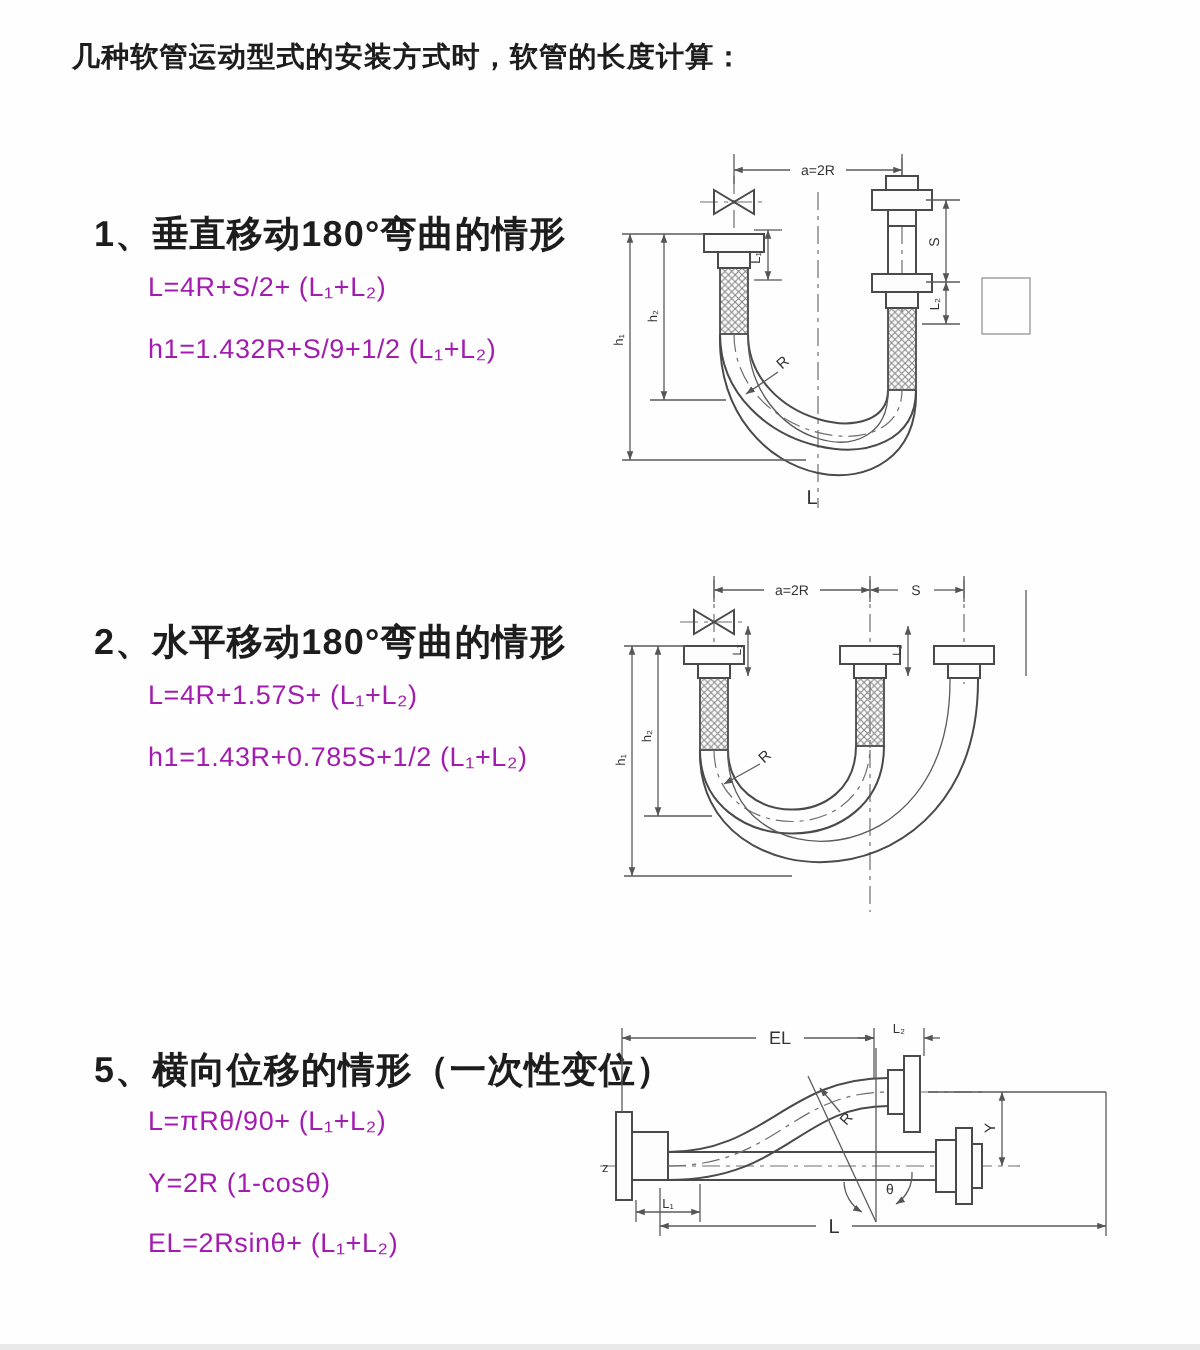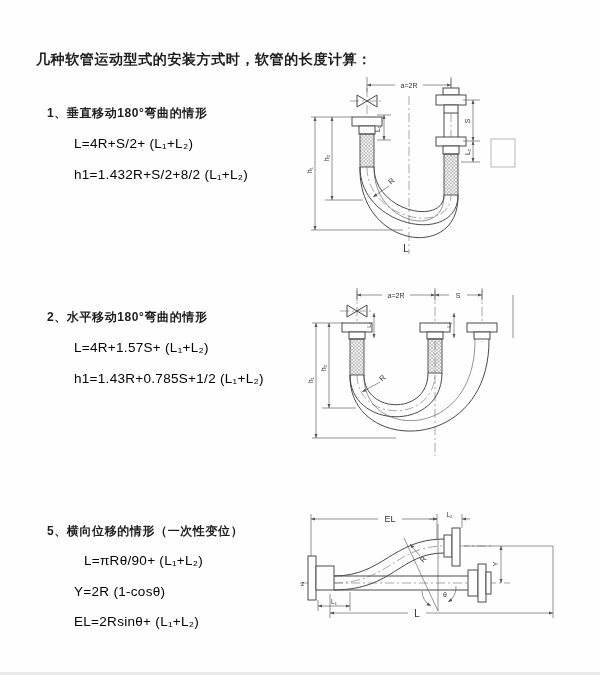--- a/index.html
+++ b/index.html
@@ -1,48 +1,48 @@
 <!DOCTYPE html>
 <html><head>
 <meta charset="utf-8">
 <style>
   html,body{margin:0;padding:0;background:#ffffff;}
   .page{
     position:relative;width:600px;height:675px;background:#fefefe;
     font-family:"Liberation Sans","DejaVu Sans",sans-serif;overflow:hidden;color:#1d1d1d;
   }
-  .doc-title{position:absolute;left:36px;top:20px;font-size:14px;font-weight:700;letter-spacing:.6px;margin-top:31px;}
-  .sec-heading{position:absolute;font-size:12px;font-weight:700;letter-spacing:.6px;}
-  .formula{position:absolute;font-size:13.5px;font-weight:400;letter-spacing:.3px;color:#000000;}
+  .doc-title{position:absolute;left:36px;top:20px;font-size:14px;font-weight:700;letter-spacing:.6px;}
+  .sec-heading{position:absolute;font-size:18px;font-weight:700;letter-spacing:.6px;}
+  .formula{position:absolute;font-size:13.5px;font-weight:400;letter-spacing:.3px;color:#a21caf;}
   svg{position:absolute;}
   svg text{font-family:"Liberation Sans","DejaVu Sans",sans-serif;fill:#333;}
   .pp{stroke:#4a4a4a;stroke-width:1;fill:none;}
   .tn{stroke:#5a5a5a;stroke-width:.65;fill:none;}
   .cl{stroke:#6e6e6e;stroke-width:.6;fill:none;stroke-dasharray:9 3 2 3;}
   .fit{fill:#fdfdfd;stroke:#4a4a4a;stroke-width:1;}
   .bx{fill:none;stroke:#8a8a8a;stroke-width:.6;}
   .pageedge{position:absolute;left:0;bottom:0;width:600px;height:3px;background:#e9e9e9;}
 </style>
 </head>
 <body>
 
 <div class="page">
 
   <div class="doc-title">几种软管运动型式的安装方式时，软管的长度计算：</div>
 
   <div class="sec-heading" style="left:47px;top:105px">1、垂直移动180°弯曲的情形</div>
   <div class="formula" style="left:74px;top:136px">L=4R+S/2+ (L₁+L₂)</div>
-  <div class="formula" style="left:74px;top:167px">h1=1.432R+S/2+8/2 (L₁+L₂)</div>
+  <div class="formula" style="left:74px;top:167px">h1=1.432R+S/9+1/2 (L₁+L₂)</div>
 
   <div class="sec-heading" style="left:47px;top:309px">2、水平移动180°弯曲的情形</div>
   <div class="formula" style="left:74px;top:340px">L=4R+1.57S+ (L₁+L₂)</div>
   <div class="formula" style="left:74px;top:371px">h1=1.43R+0.785S+1/2 (L₁+L₂)</div>
 
   <div class="sec-heading" style="left:47px;top:523px">5、横向位移的情形（一次性变位）</div>
-  <div class="formula" style="left:84px;top:553px">L=πRθ/90+ (L₁+L₂)</div>
+  <div class="formula" style="left:74px;top:553px">L=πRθ/90+ (L₁+L₂)</div>
   <div class="formula" style="left:74px;top:584px">Y=2R (1-cosθ)</div>
   <div class="formula" style="left:74px;top:614px">EL=2Rsinθ+ (L₁+L₂)</div>
 
   <svg style="left:303px;top:66px" width="250" height="196" viewBox="0 0 250 196">
     <defs>
       <marker id="ar1" viewBox="0 0 10 10" refX="9" refY="5" markerWidth="7.5" markerHeight="7.5" orient="auto-start-reverse">
         <path d="M0 1.6 L9 5 L0 8.4 Z" fill="#555"></path>
       </marker>
       <pattern id="mesh1" width="3.4" height="3.4" patternUnits="userSpaceOnUse">
         <path d="M0 3.4 L3.4 0 M0 0 L3.4 3.4" stroke="#808080" stroke-width="0.5"></path>

